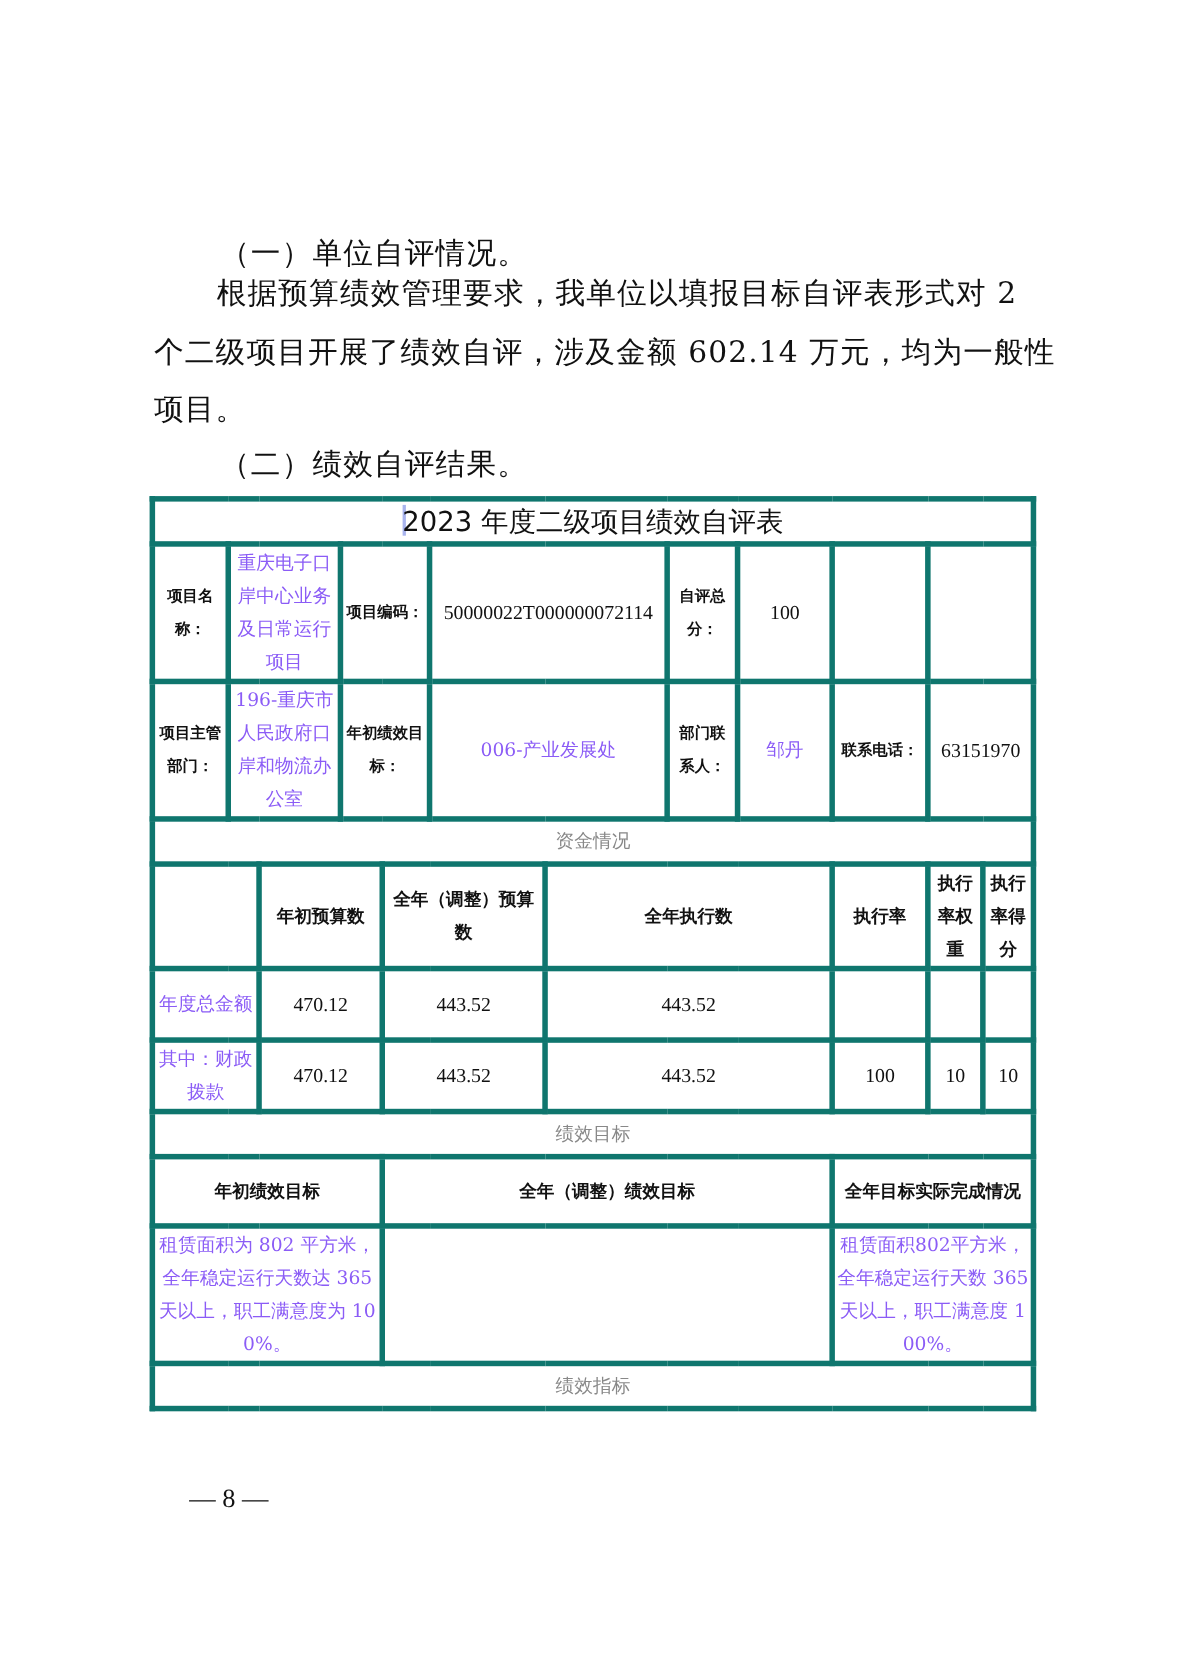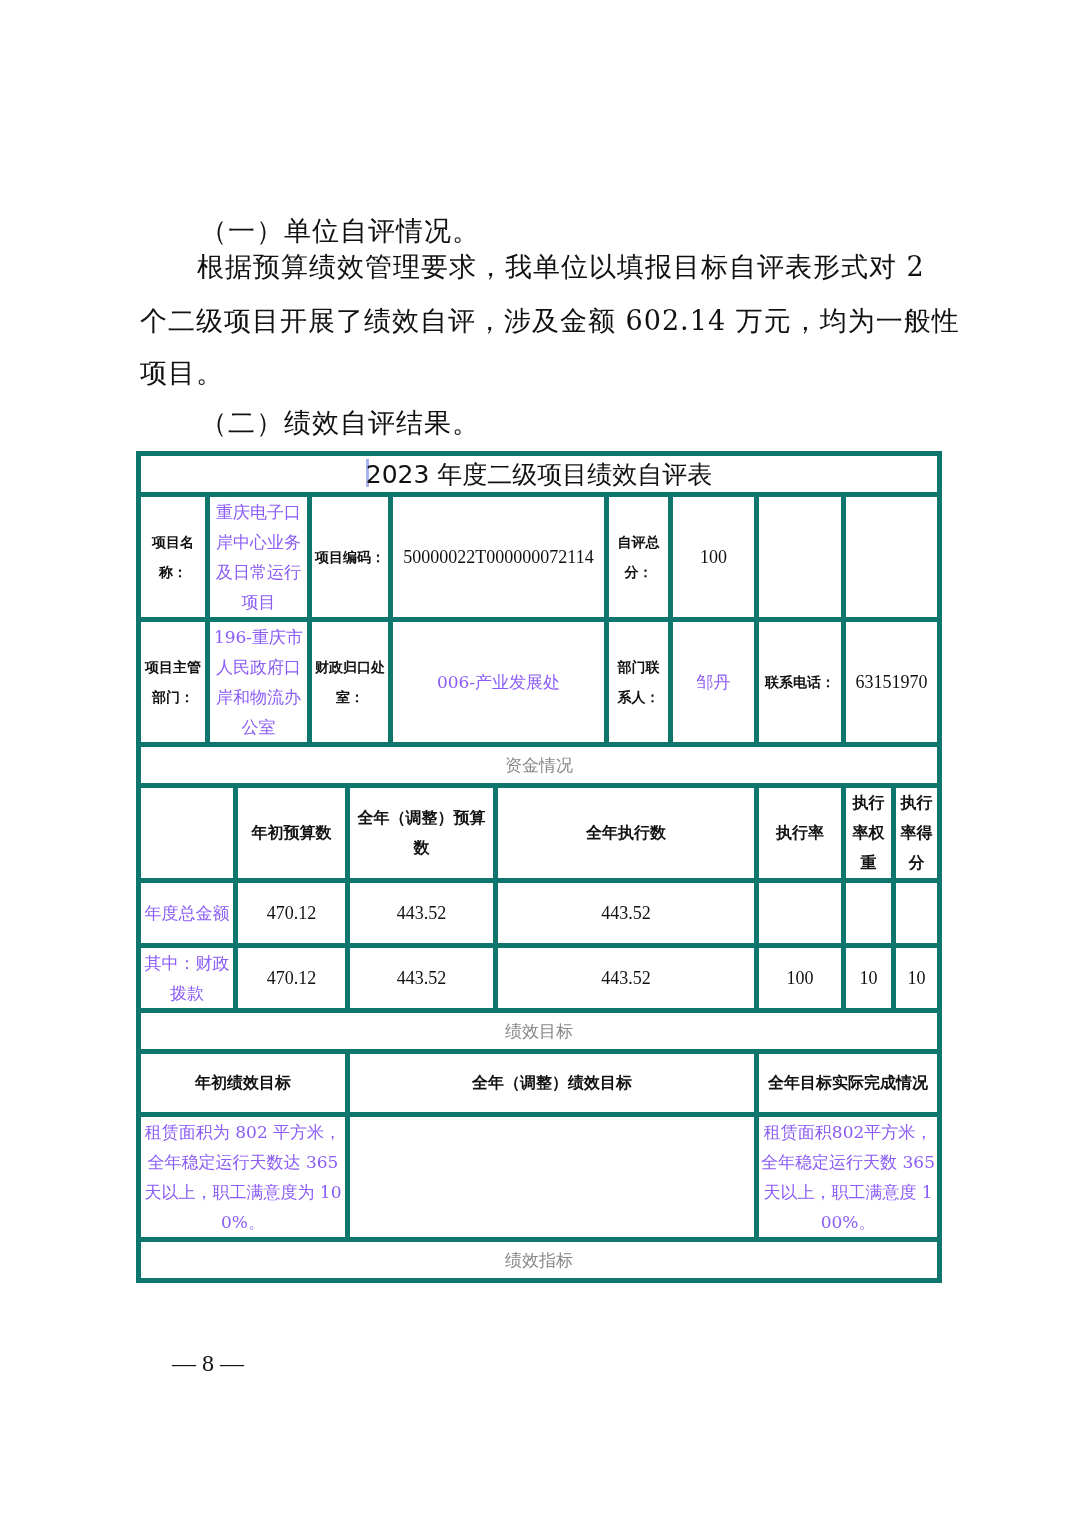--- a/index.html
+++ b/index.html
@@ -62,21 +62,21 @@
     <td colspan="2" class="num">50000022T000000072114</td>
     <td class="lbl">自评总分：</td>
     <td class="num">100</td>
     <td></td>
     <td colspan="2"></td>
   </tr>
 
   <tr style="height:125px">
     <td class="lbl">项目主管部门：</td>
     <td colspan="2" class="val">196-重庆市人民政府口岸和物流办公室</td>
-    <td colspan="2" class="lbl">财政归口处室：</td>
+    <td colspan="2" class="lbl">年初绩效目标：</td>
     <td colspan="2" class="val">006-产业发展处</td>
     <td class="lbl">部门联系人：</td>
     <td class="val">邹丹</td>
     <td class="lbl">联系电话：</td>
     <td colspan="2" class="num">63151970</td>
   </tr>
 
   <tr style="height:38px">
     <td colspan="12" class="sec">资金情况</td>
   </tr>

